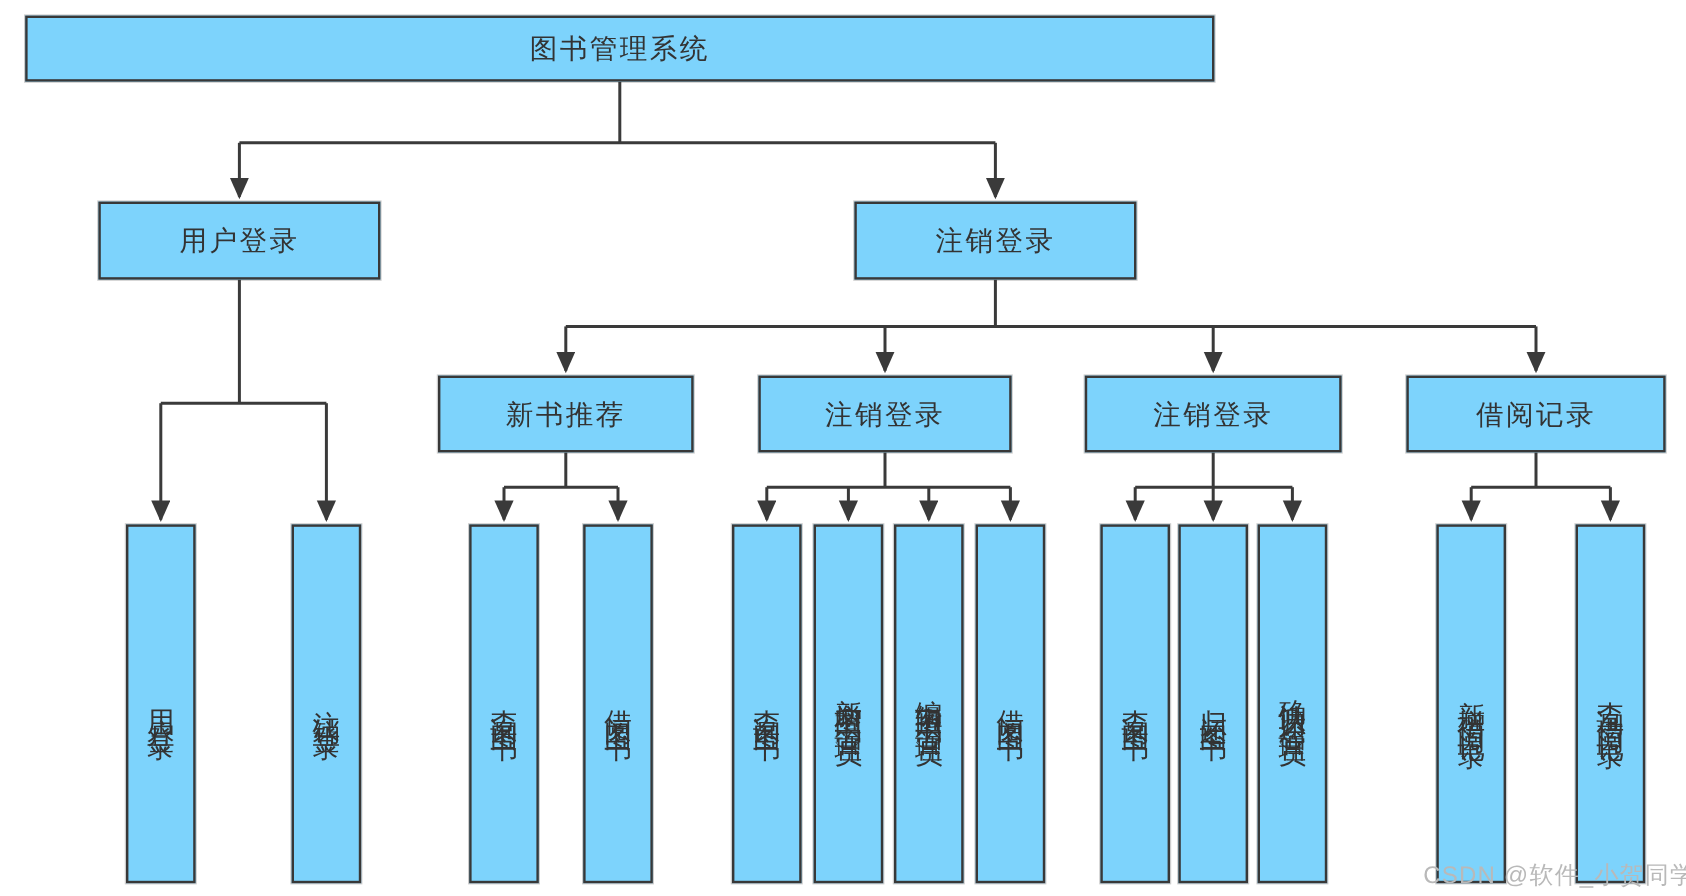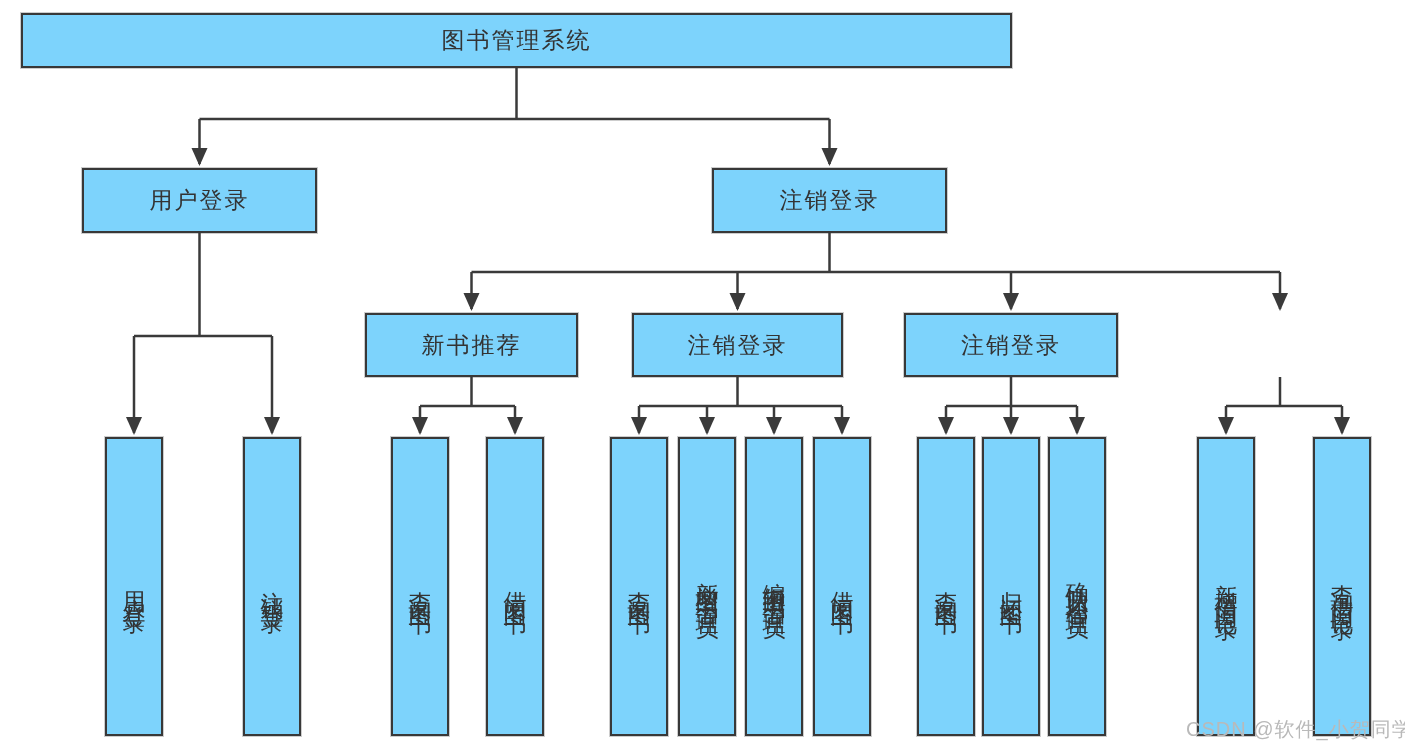--- a/index.html
+++ b/index.html
@@ -80,20 +80,21 @@
   </svg>
 
   <div class="box h" style="left:21px;top:13px;width:991px;height:55px;">图书管理系统</div>
 
   <div class="box h" style="left:82px;top:168px;width:235px;height:65px;">用户登录</div>
   <div class="box h" style="left:712px;top:168px;width:235px;height:65px;">注销登录</div>
 
   <div class="box h" style="left:365px;top:313px;width:213px;height:64px;text-align:center;">新书推荐</div>
   <div class="box h" style="left:632px;top:313px;width:211px;height:64px;">注销登录</div>
   <div class="box h" style="left:904px;top:313px;width:214px;height:64px;">注销登录</div>
+  <div class="box h" style="left:1172px;top:313px;width:216px;height:64px;">借阅记录</div>
 
   <div class="box leaf" style="left:105px;top:437px;width:58px;height:299px;">用户登录</div>
   <div class="box leaf" style="left:243px;top:437px;width:58px;height:299px;">注销登录</div>
 
   <div class="box leaf" style="left:391px;top:437px;width:58px;height:299px;">查询图书</div>
   <div class="box leaf" style="left:486px;top:437px;width:58px;height:299px;">借阅图书</div>
 
   <div class="box leaf" style="left:610px;top:437px;width:58px;height:299px;">查询图书</div>
   <div class="box leaf leaf-long" style="left:678px;top:437px;width:58px;height:299px;">新增图书（管理员）</div>
   <div class="box leaf leaf-long" style="left:745px;top:437px;width:58px;height:299px;">编辑图书（管理员）</div>

